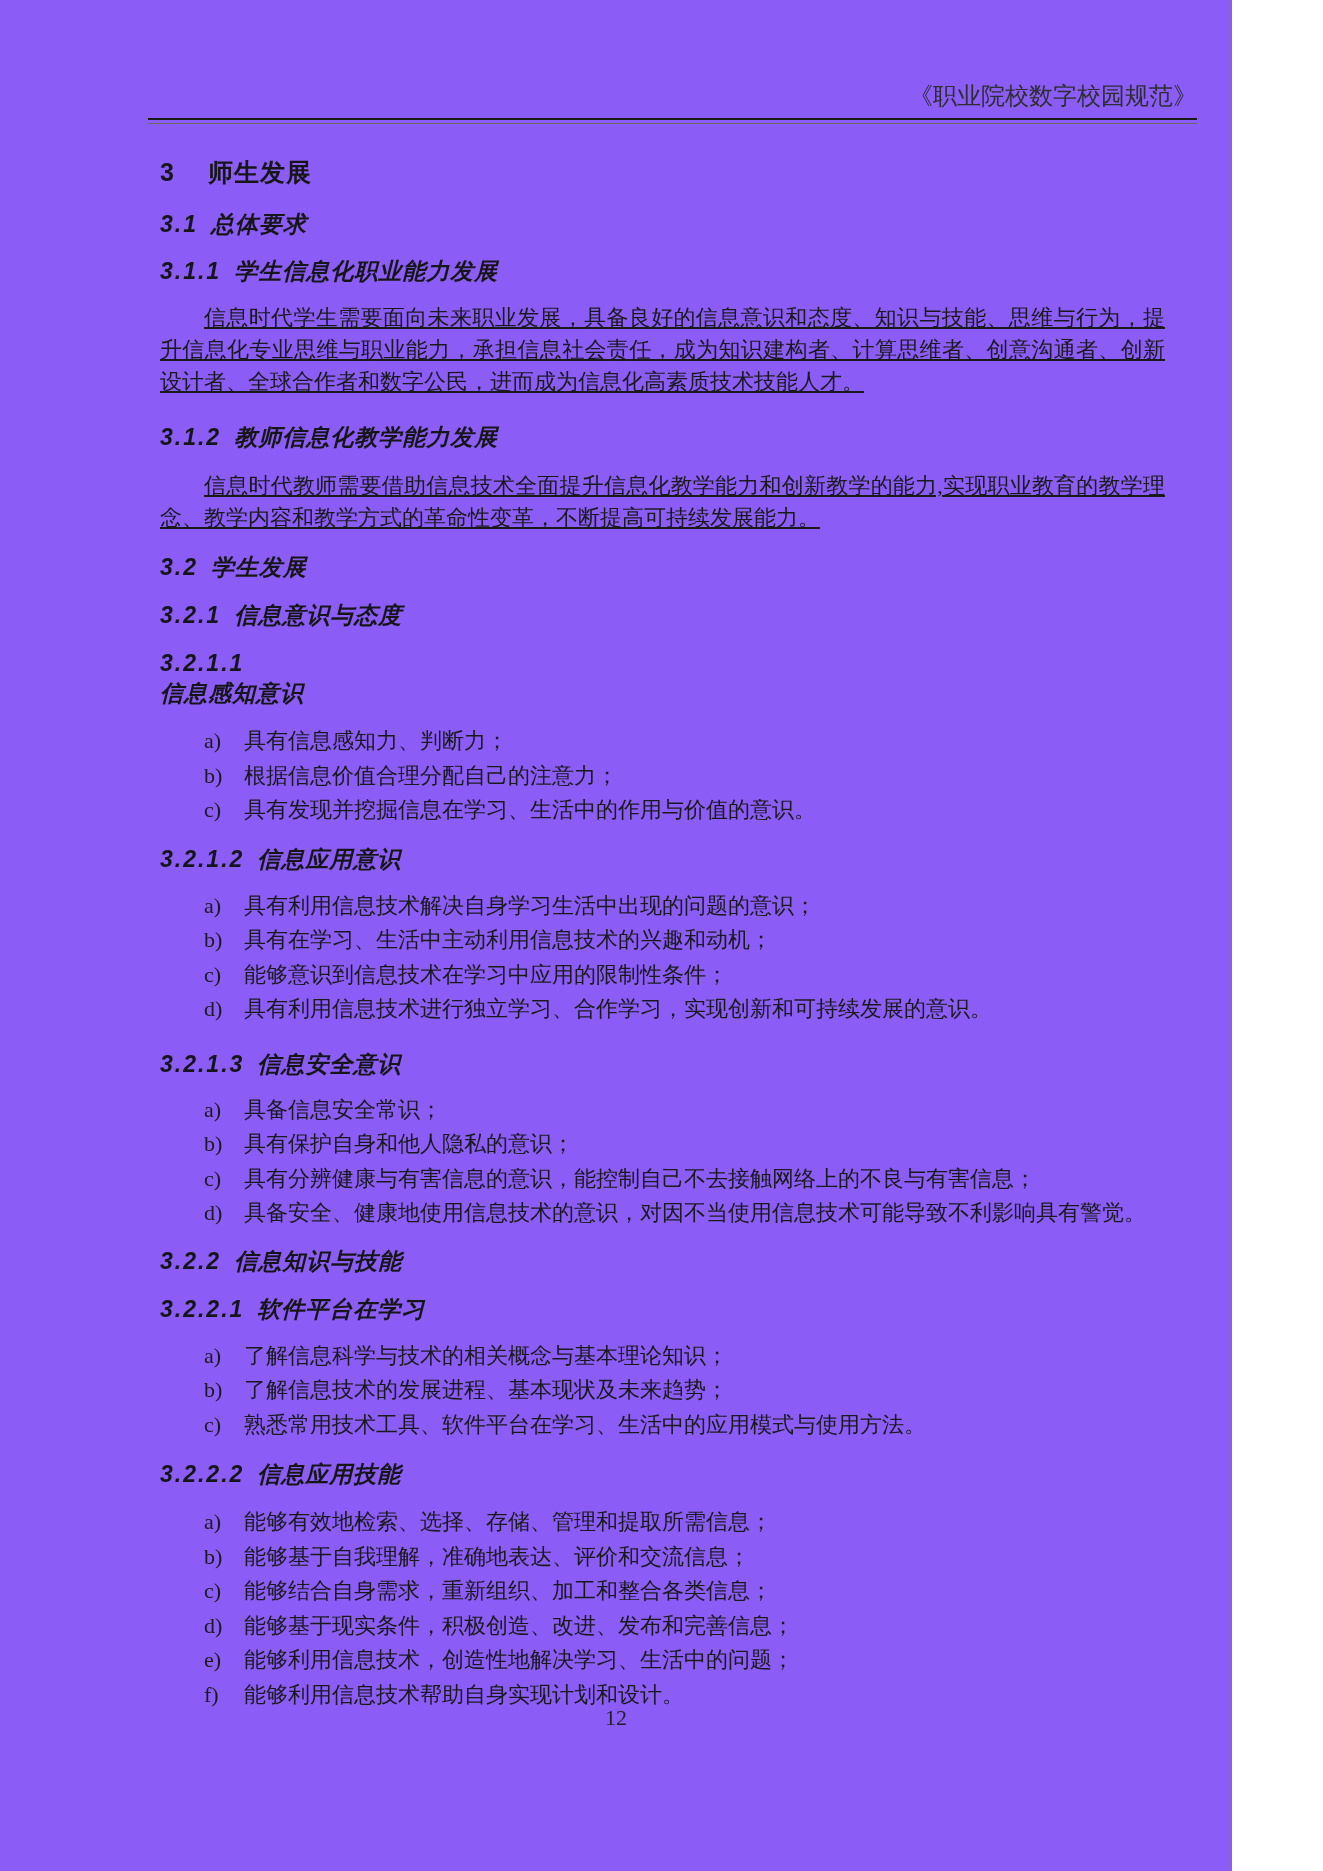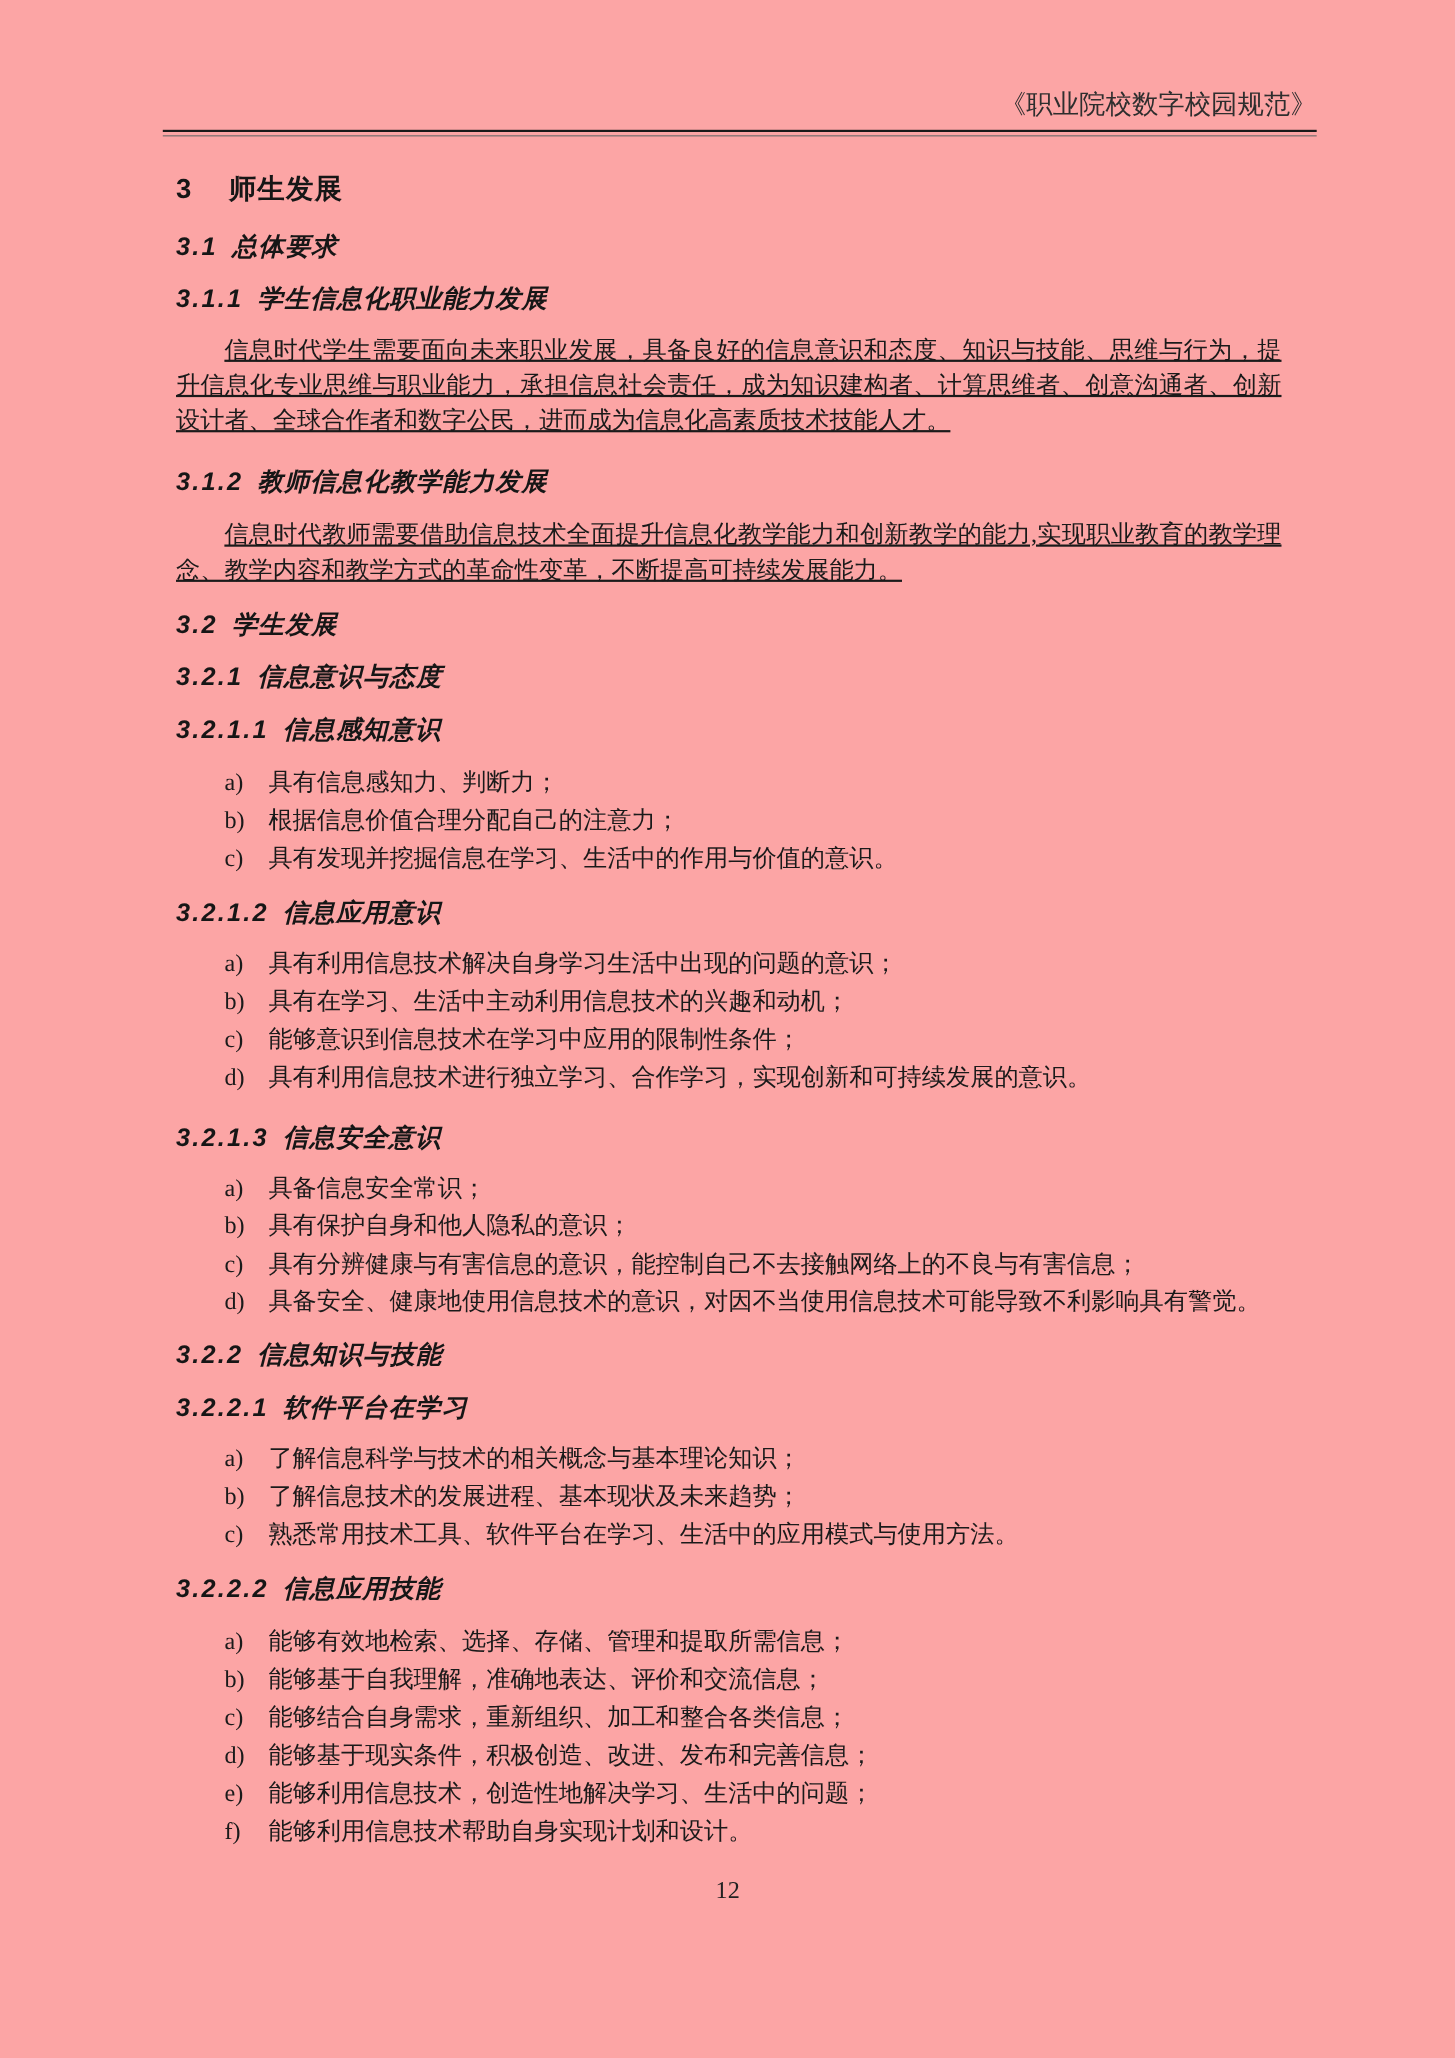--- a/index.html
+++ b/index.html
@@ -1,22 +1,23 @@
 <!DOCTYPE html>
 <html lang="zh"><head>
 <meta charset="utf-8">
 <style>
   html,body { margin:0; padding:0; background:#ffffff; }
   .page {
     position:relative;
-    width:1323px; height:1871px;
-    background:#fca5a5;
+    width:1208px; height:1871px;
+    background:#8b5cf6;
     overflow:hidden;
     font-family:"Liberation Serif","DejaVu Serif",serif;
     color:#1a1a1a;
+    padding-left:24px;
   }
   
   .running-head {
     position:absolute; left:148px; top:82px; width:1049px;
     text-align:right;
     font-size:24px; line-height:28px; color:#2e2e2e;
     font-family:"Liberation Serif","DejaVu Serif",serif;
   }
   .head-rule {
     position:absolute; left:148px; top:118px; width:1049px;
@@ -37,21 +38,21 @@
   .h1 .num { margin-right:32px; }
   .h2 { font-size:23px; line-height:30px;font-style:italic; }
   .h2 .num { margin-right:13px; }
   .hd .ttl { letter-spacing:1px; }
 
   .s31   { margin-top:21px; }
   .s311  { margin-top:17px; }
   .s312  { margin-top:24px; }
   .s32   { margin-top:18px; }
   .s321  { margin-top:18px; }
-  .s3211 { margin-top:18px; }
+  .s3211 { margin-top:18px;flex-direction:column; }
   .s3212 { margin-top:16px; }
   .s3213 { margin-top:22px; }
   .s322  { margin-top:15px; }
   .s3221 { margin-top:18px; }
   .s3222 { margin-top:17px;text-align:center; }
 
   .para {
     margin:16px 0 0 0;
     font-size:22px; line-height:32px;
     text-align:justify;

